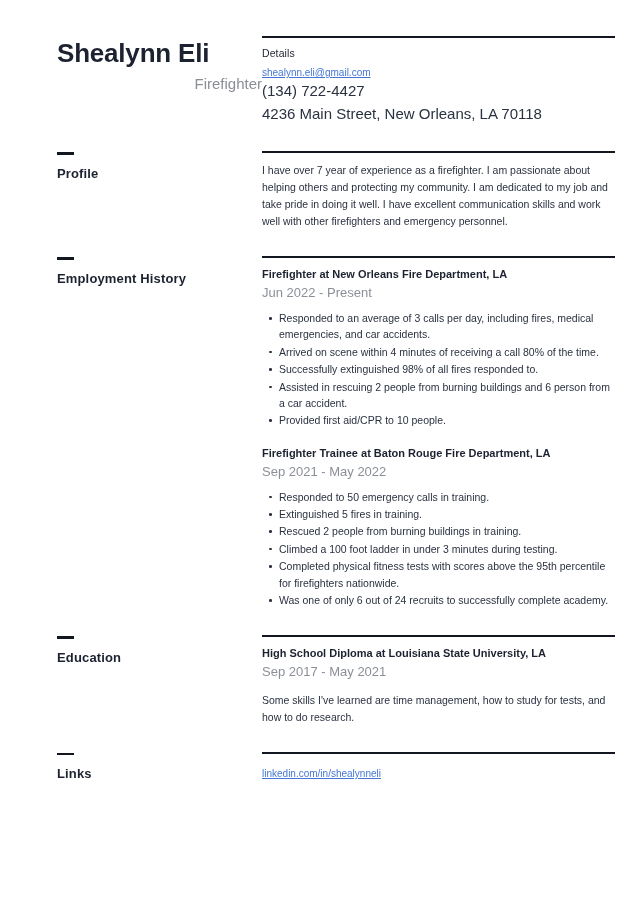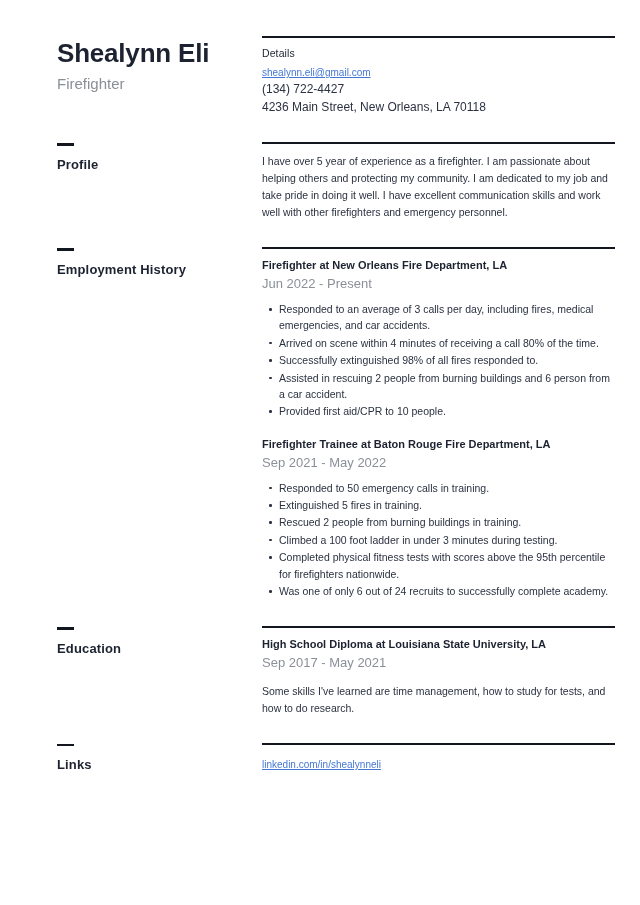--- a/index.html
+++ b/index.html
@@ -41,20 +41,21 @@
     color: #1c2230;
     line-height: 1.12;
     margin: 0;
   }
   .job-title {
     font-size: 15px;
     font-weight: normal;
     color: #8a8f96;
     margin: 7px 0 0 0;
     line-height: 1.2;
+    text-align: right;
   }
 
   
   .right-col {
     flex: 1 1 auto;
     min-width: 0;
     max-width: 358px;
   }
   .rule {
     height: 2px;
@@ -63,21 +64,21 @@
     margin: 0 0 9px 0;
   }
   .block-title {
     font-size: 10.5px;
     font-weight: normal;
     color: #1c2230;
     margin: 0 0 3px 0;
     letter-spacing: 0.1px;
   }
   .detail-line {
-    font-size: 12px;
+    font-size: 15px;
     line-height: 1.5;
     color: #2a3140;
   }
   a.link {
     color: #4477d4;
     font-size: 10px;
     line-height: 1.5;
   }
 
   
@@ -185,21 +186,21 @@
 
   </div>
 
   <div class="section section-profile">
     <div class="section-label-col">
       <div class="dash"></div>
       <div class="section-label">Profile</div>
     </div>
     <div class="section-body">
       <div class="rule"></div>
-      <p class="paragraph">I have over 5 year of experience as a firefighter. I am passionate about helping others and protecting my community. I am dedicated to my job and take pride in doing it well. I have excellent communication skills and work well with other firefighters and emergency personnel.</p>
+      <p class="paragraph">I have over 7 year of experience as a firefighter. I am passionate about helping others and protecting my community. I am dedicated to my job and take pride in doing it well. I have excellent communication skills and work well with other firefighters and emergency personnel.</p>
     </div>
   </div>
 
   <div class="section section-employment">
     <div class="section-label-col">
       <div class="dash"></div>
       <div class="section-label">Employment History</div>
     </div>
     <div class="section-body">
       <div class="rule"></div>

